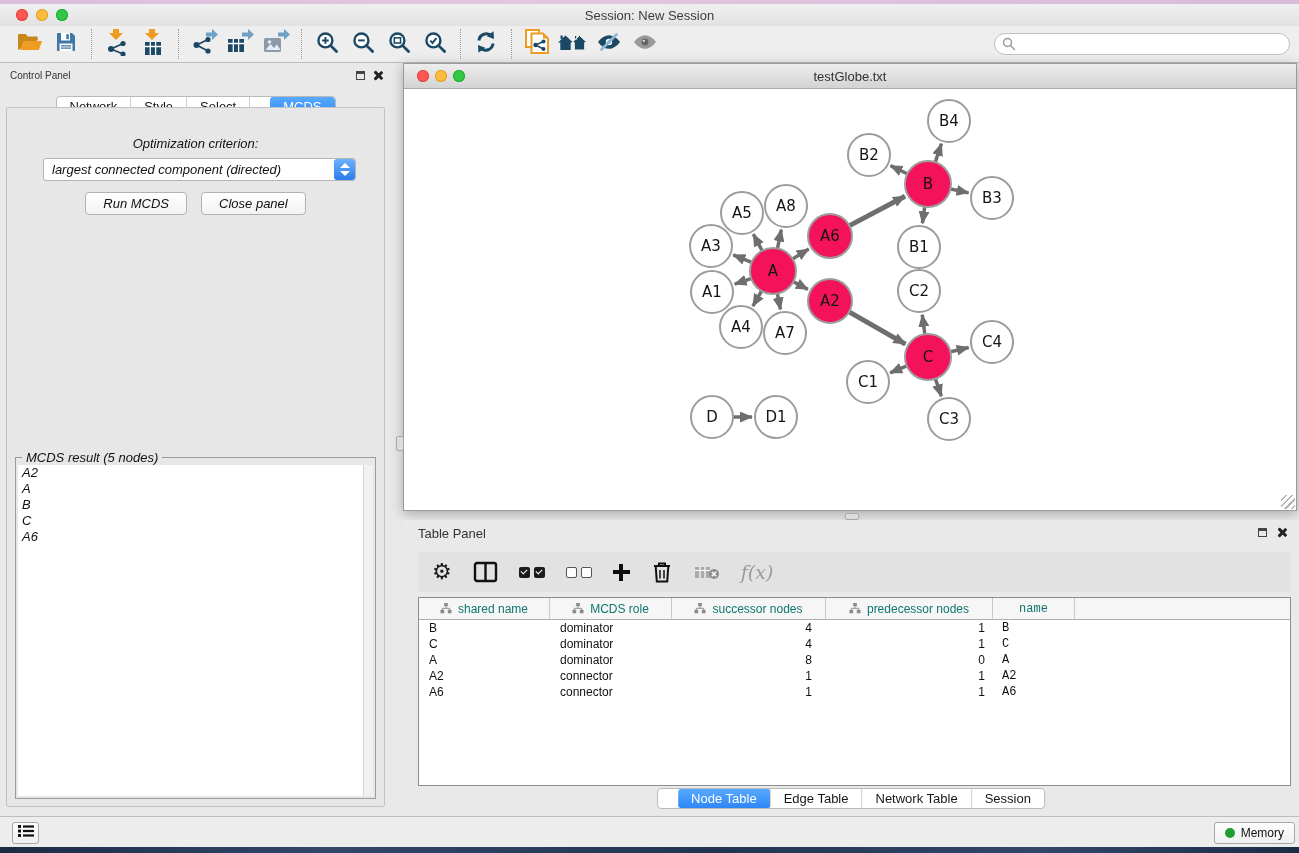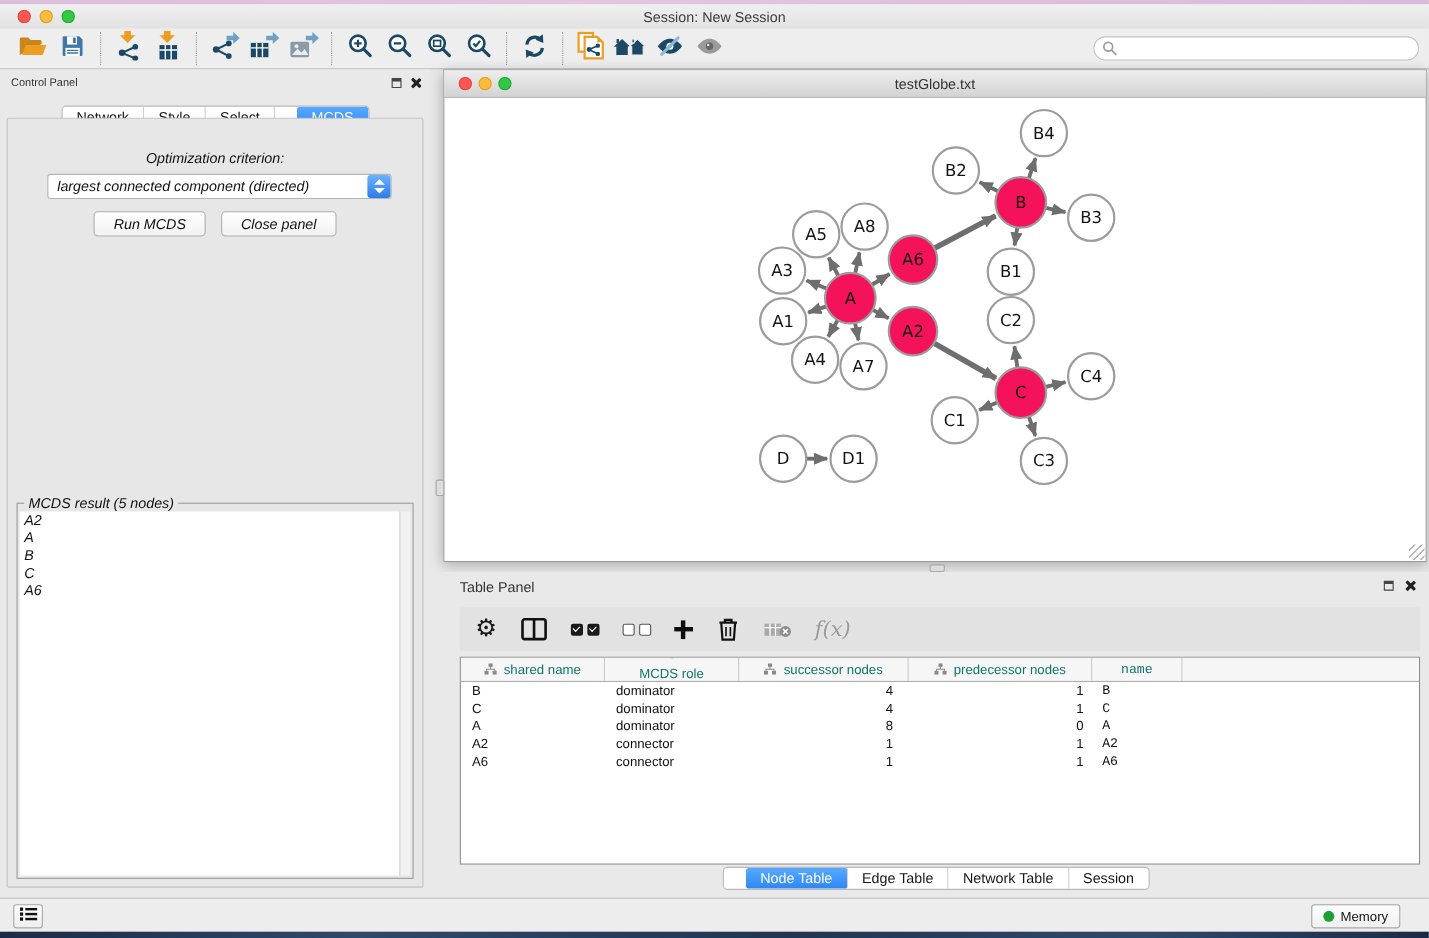--- a/index.html
+++ b/index.html
@@ -100,30 +100,30 @@
   .fx { font-family:"DejaVu Serif","Liberation Serif",serif; font-style:italic; font-size:19px; color:#9a9a9a; }
 
   .data-table { position:absolute; left:15px; top:77px; width:873px; height:189px; background:#fff; border:1px solid #8d8d8d; }
   .thead { display:flex; height:22px; background:#f6f6f6; border-bottom:1px solid #aeaeae; }
   .th { display:flex; align-items:center; justify-content:center; gap:6px; font-size:12px; color:#0f766e;
     border-right:1px solid #c9c9c9; flex:0 0 auto; cursor:pointer; }
   .th.colf { flex:1 1 auto; border-right:none; }
   .tbody { }
   .tr { display:flex; height:16px; align-items:center; cursor:default; }
   .td { font-size:12px; color:#111; flex:0 0 auto; white-space:nowrap; }
-  .col0 { width:131px; } .col1 { width:122px;flex-direction:column; } .col2 { width:154px; } .col3 { width:167px; } .col4 { width:82px;font-family:Liberation Mono, monospace; }
+  .col0 { width:131px; } .col1 { width:122px; } .col2 { width:154px; } .col3 { width:167px; } .col4 { width:82px;font-family:Liberation Mono, monospace; }
   .al { text-align:left; padding-left:10px; } .ar { text-align:right; }
   .td.col2 { padding-right:14px; } .td.col3 { padding-right:8px; } .td.col4 { padding-left:9px; }
   .tp-tabs { position:absolute; left:50%; transform:translateX(-50%); top:268px; }
 
   
   .status-bar { position:absolute; left:0; top:816px; width:1299px; height:31px; background:#ededed; border-top:1px solid #bebebe; }
   .list-btn { position:absolute; left:12px; top:5px; width:27px; height:22px; background:linear-gradient(#fdfdfd,#efefef);
     border:1px solid #a8a8a8; border-radius:3px; display:flex; align-items:center; justify-content:center; cursor:pointer; }
-  .memory-btn { position:absolute; right:26px; top:5px; height:22px; padding:0 10px; background:linear-gradient(#fdfdfd,#f0f0f0);
+  .memory-btn { position:absolute; right:4px; top:5px; height:22px; padding:0 10px; background:linear-gradient(#fdfdfd,#f0f0f0);
     border:1px solid #a8a8a8; border-radius:3px; display:flex; align-items:center; gap:6px; font-size:12px; color:#111; cursor:pointer; }
   .mem-dot { width:10px; height:10px; border-radius:50%; background:#1e9e33; }
   .desktop-strip { position:absolute; left:0; top:847px; width:1299px; height:6px;
     background:linear-gradient(90deg,#1c2b45,#31486b 25%,#22344f 55%,#31486b 80%,#1c2b45); }
 </style>
 </head>
 <body>
 
 <div class="screen">
   <div class="top-strip"></div>

